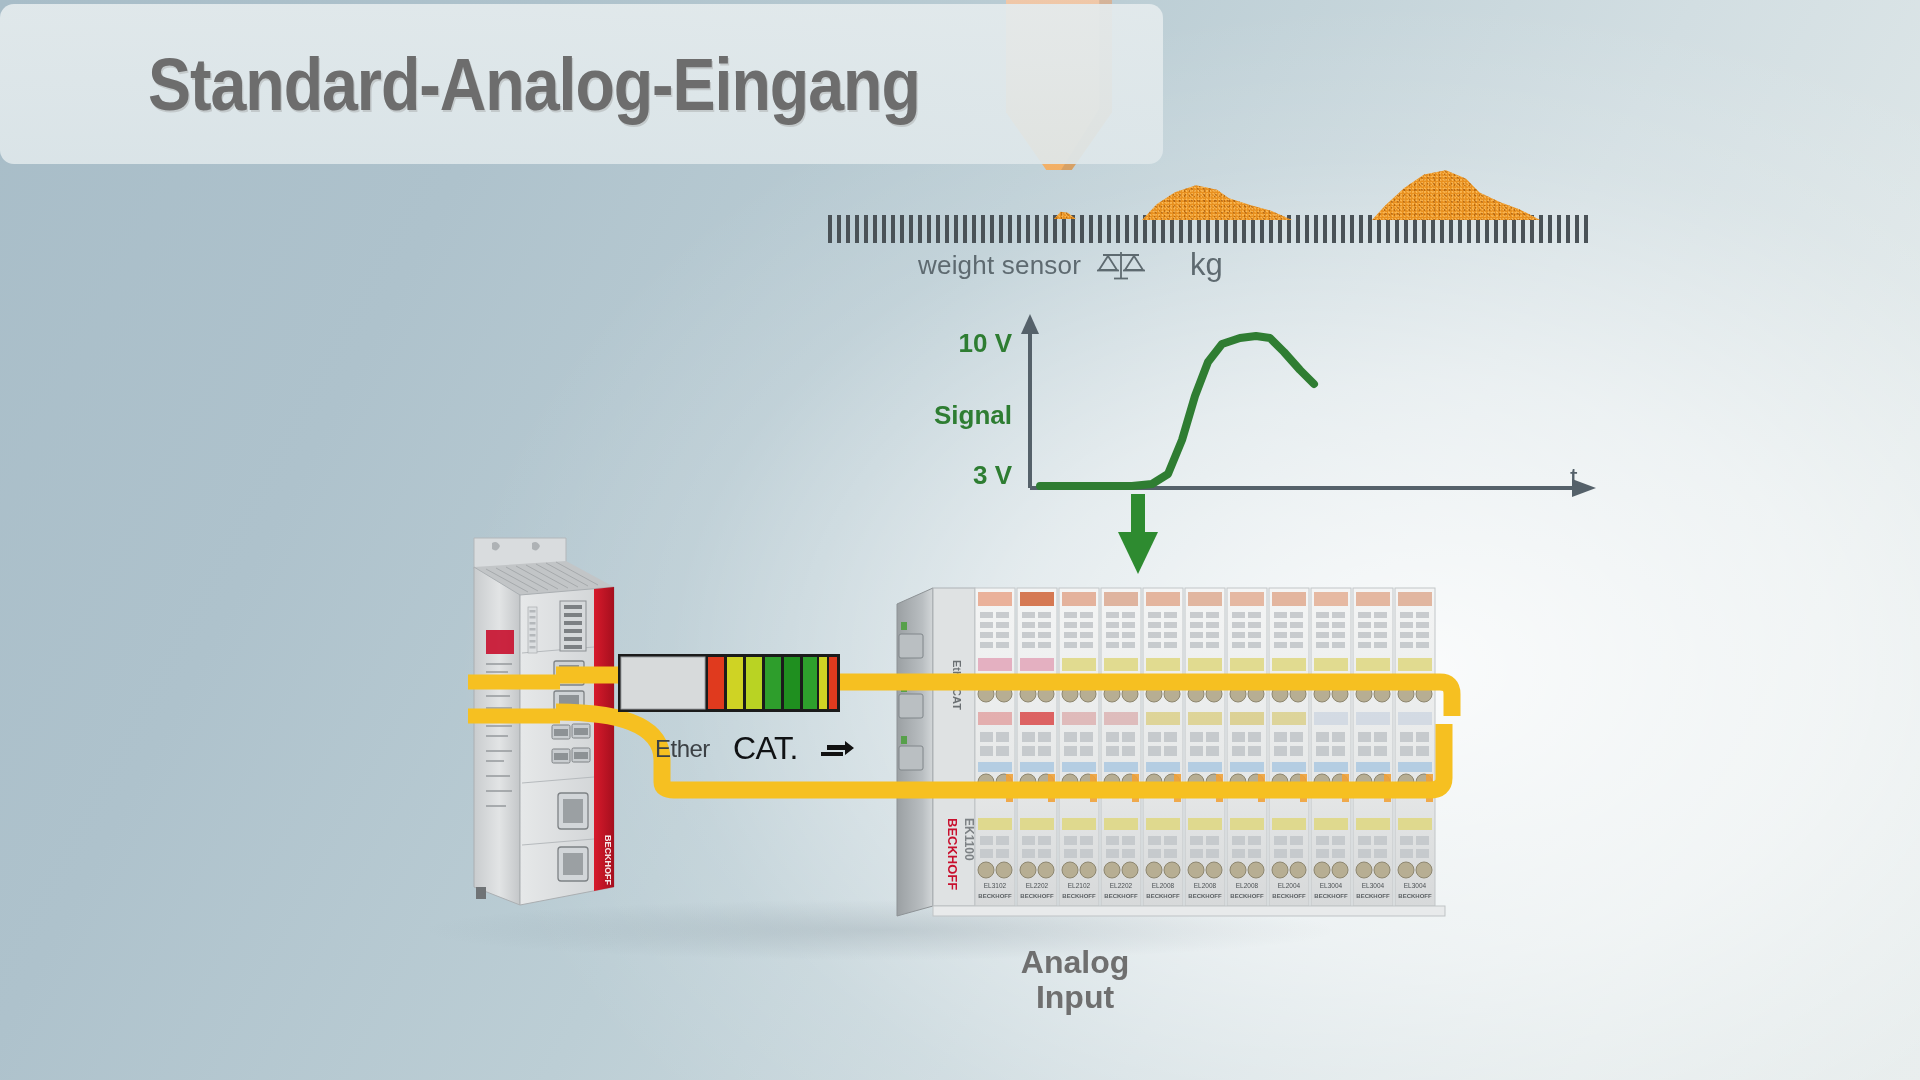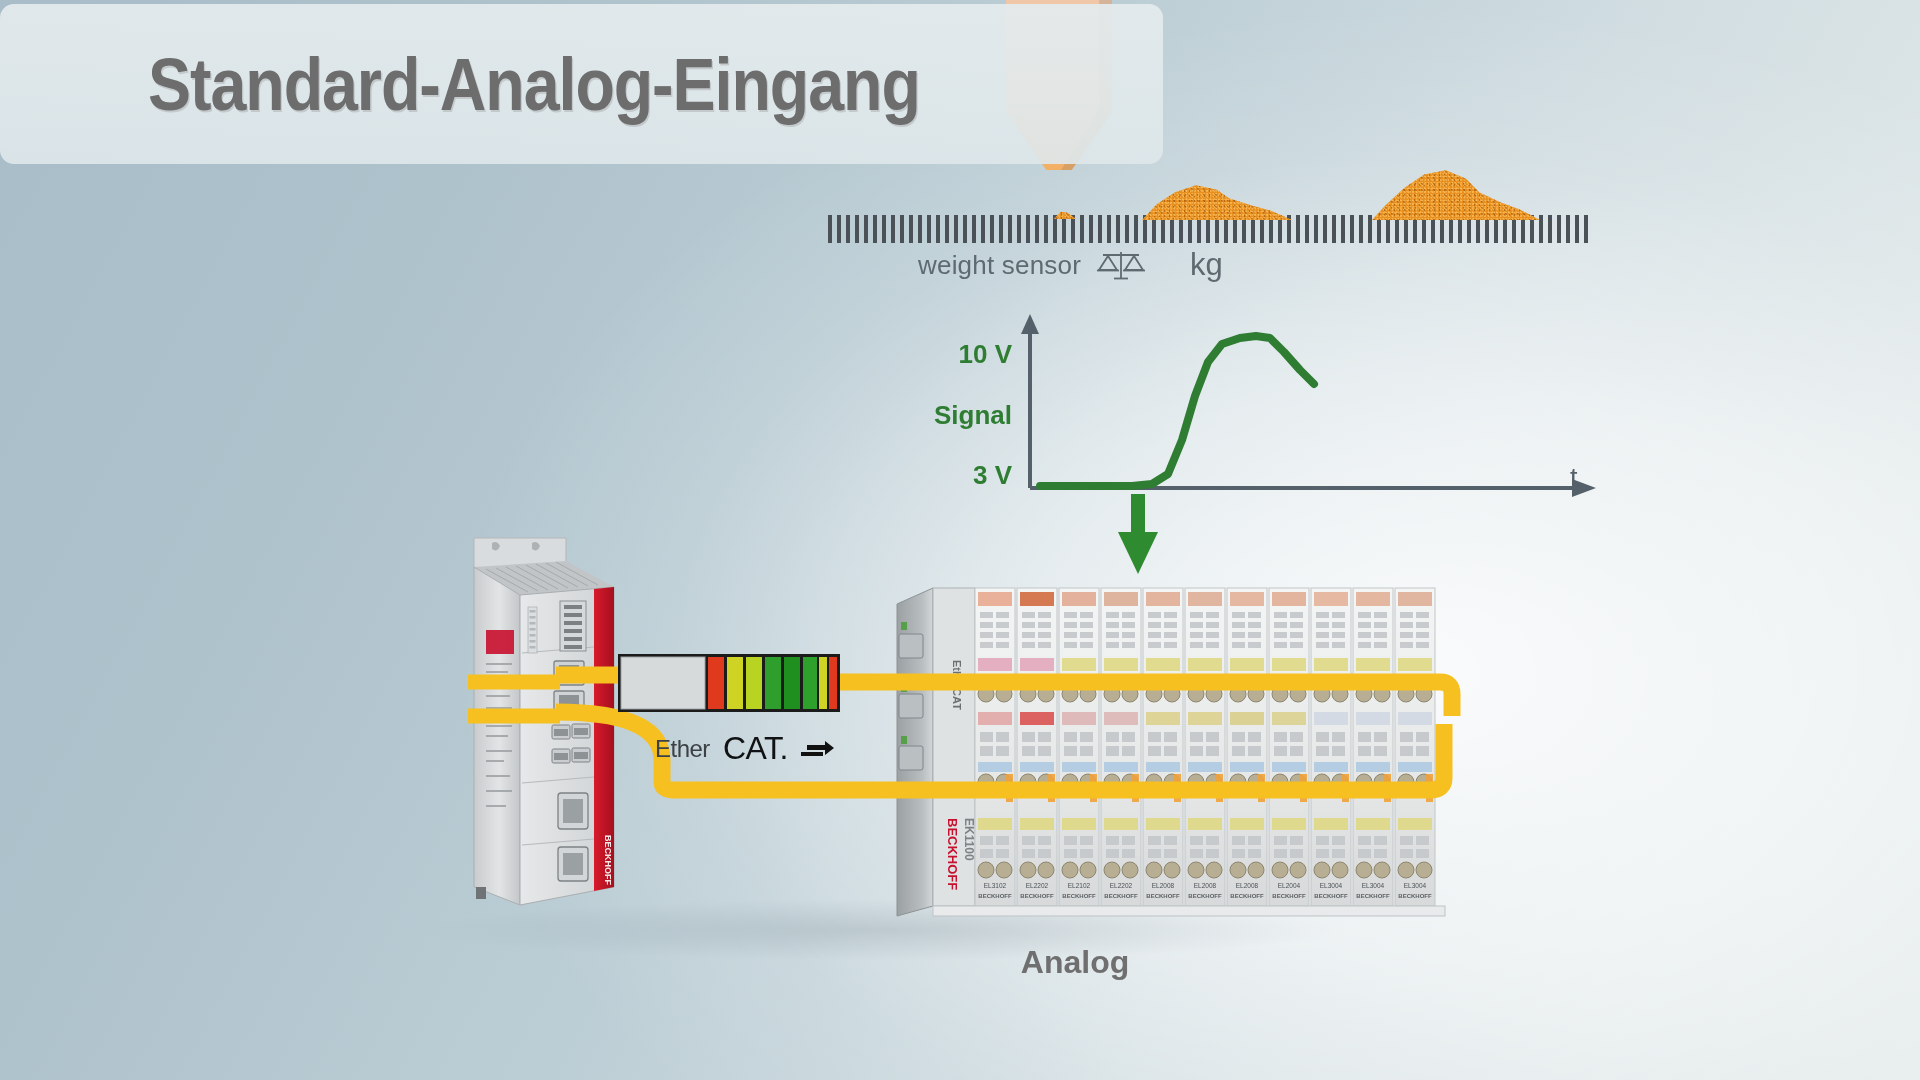--- a/index.html
+++ b/index.html
@@ -112,37 +112,37 @@
   .chart { position: absolute; left: 900px; top: 300px; width: 700px; height: 230px; z-index: 6; }
   .chart svg { display: block; overflow: visible; }
   .axis-label {
     position: absolute;
     font-size: 26px;
     font-weight: bold;
     color: #2e7d32;
     white-space: nowrap;
     text-align: right;
   }
-  .lbl-10v { left: 0px;  top: 39px; width: 112px; }
+  .lbl-10v { left: 0px;  top: 28px; width: 112px; }
   .lbl-sig { left: 0px;  top: 100px; width: 112px; }
   .lbl-0v  { left: 0px;  top: 160px; width: 112px; }
   .lbl-t {
     position: absolute; left: 1570px; top: 463px;
     font-size: 27px; color: #55616a; font-weight: normal;
     z-index: 6;
   }
 
   
   .ipc { position: absolute; left: 466px; top: 535px; z-index: 7; }
   .bus { position: absolute; left: 895px; top: 586px; z-index: 6; }
   .cable-layer { position: absolute; left: 0; top: 0; width: 1920px; height: 1080px; z-index: 8; pointer-events: none; }
   .ethercat-box { position: absolute; left: 618px; top: 652px; z-index: 9; }
   .ethercat-label {
     position: absolute; left: 655px; top: 730px;
-    display: flex; align-items: center; gap: 13px;
+    display: flex; align-items: center; gap: 23px;
     z-index: 10;
   }
   .ec-ether { font-size: 24px; color: #3c4145; font-weight: normal; letter-spacing: -0.5px; }
   .ec-cat { font-size: 32px; color: #101214; font-weight: normal; letter-spacing: -0.5px; }
 
   
   .caption {
     position: absolute;
     left: 940px; top: 945px;
     width: 270px;
@@ -785,15 +785,16 @@
     <path d="M556 675 L620 675" stroke="#f6c021" stroke-width="17" fill="none" stroke-linecap="butt"></path>
     <path d="M838 682 L1440 682 Q1452 682 1452 694 L1452 716" stroke="#f6c021" stroke-width="17" fill="none"></path>
 
     <path d="M556 712 Q662 712 662 760 L662 782 Q662 790 674 790 L1430 790 Q1444 790 1444 778 L1444 724" stroke="#f6c021" stroke-width="17" fill="none" stroke-linejoin="round"></path>
     <path d="M468 682 L560 682" stroke="#f6c021" stroke-width="15" fill="none"></path>
     <path d="M468 716 L560 716" stroke="#f6c021" stroke-width="15" fill="none"></path>
   </svg>
 
   <div class="caption">
     <div>Analog</div>
+    <div>Input</div>
   </div>
 
 </div>
 
 </body></html>

